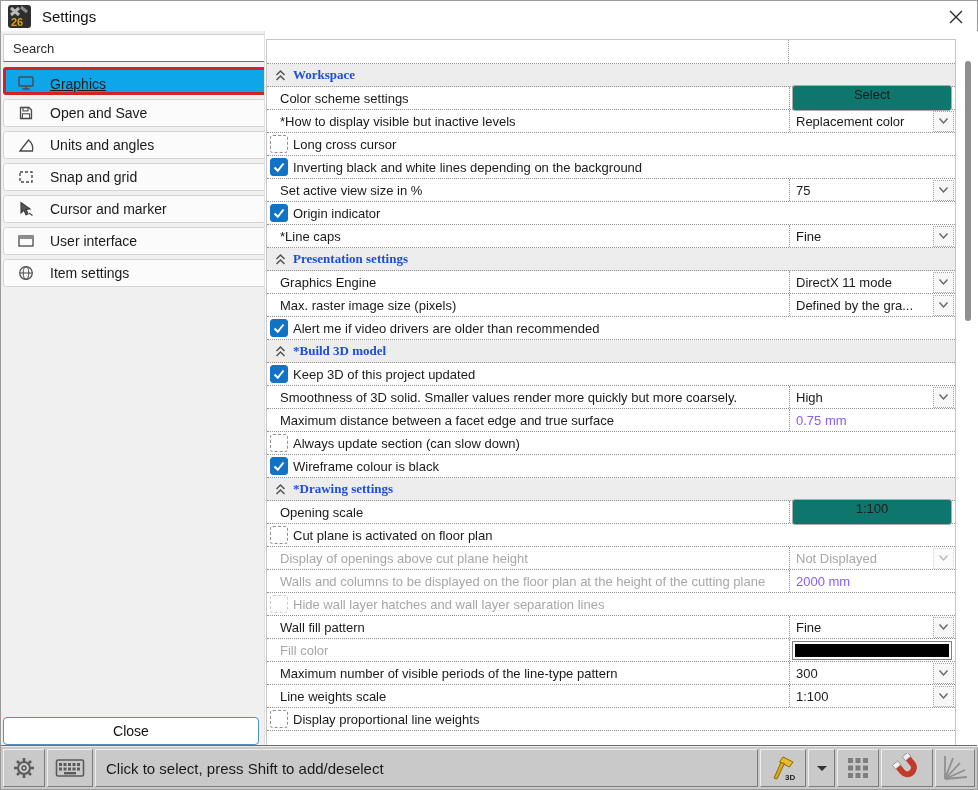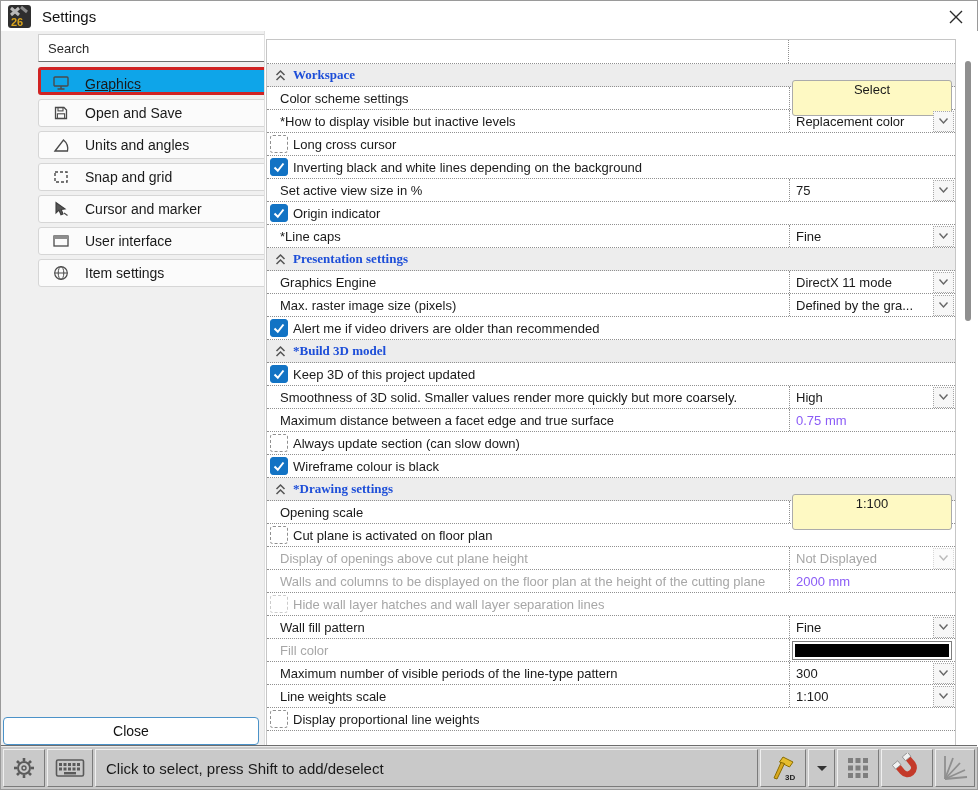--- a/index.html
+++ b/index.html
@@ -10,21 +10,21 @@
   
   .titlebar { position:absolute; left:0; top:0; width:100%; height:30px; background:#fff;
     display:flex; align-items:center; padding-left:7px; }
   .app-icon { position:relative; width:23px; height:23px; background:#2e2e2e; border-radius:3px; overflow:hidden; }
   .app-icon svg { position:absolute; left:0; top:0; }
   .app-icon .num { position:absolute; left:3px; bottom:0px; font-size:11px; font-weight:bold; color:#d8a31c; letter-spacing:0; }
   .title-text { margin-left:11px; font-size:15px; color:#111; }
   .close-x { position:absolute; right:13px; top:8px; width:16px; height:16px; cursor:pointer; }
 
   
-  .sidebar { position:absolute; left:0; top:30px; width:308px; height:716px; background:#f0f0f0;padding-left:35px; }
+  .sidebar { position:absolute; left:0; top:30px; width:308px; height:716px; background:#f0f0f0; }
   .search-box { position:relative; margin:3px 2px 2px 2px; height:28px; background:#fff;
     border:1px solid #cfcfcf; border-bottom:1px solid #6f6f6f; }
   .search-box input { width:100%; height:100%; border:none; outline:none; padding:0 30px 0 9px;
     font-size:13px; font-family:"Liberation Sans", sans-serif; color:#1a1a1a; background:transparent; }
   .search-box input::placeholder { color:#2a2a2a; opacity:1; }
   .search-ic { position:absolute; right:7px; top:6px; }
   .nav { padding:3px 2px; display:flex; flex-direction:column; gap:4px; }
   .nav-item { height:28px; background:#fbfbfb; border:1px solid #d6d6d6; border-radius:3px;
     display:flex; align-items:center; padding-left:12px; gap:15px; font-size:14px; cursor:pointer; }
   .nav-item.selected { border:3px solid #d02323; padding-left:10px; background:#0ea5e9;align-items:flex-end; }
@@ -45,21 +45,21 @@
   .collapse-ic { position:absolute; left:6px; top:4px; cursor:pointer; }
   .sec-label { margin-left:26px; color:#1d4ed8;font-family:Liberation Serif, serif; }
   .flabel { width:522px; padding-left:13px; overflow:hidden; white-space:nowrap; }
   .flabel.dis { color:#a7a7a7; }
   .fval { width:166px; height:100%; border-left:1px dotted #909090; display:flex; align-items:center; position:relative; }
   .dd { display:flex; width:100%; height:100%; align-items:center; cursor:pointer; }
   .dd-text { flex:1; padding-left:6px; overflow:hidden; white-space:nowrap; }
   .dd.dis .dd-text { color:#a7a7a7; }
   .dd-arrow { width:21px; height:21px; margin-right:1px; border:1px dotted #a8a8a8; background:#f7f7f7;
     display:flex; align-items:center; justify-content:center; }
-  .vbtn { margin:2px 3px 2px 2px; flex:1; height:36px; background:#fef9c3; border:1px solid #ababab;
+  .vbtn { margin:2px 3px 2px 2px; flex:1; height:26px; background:#0f766e; border:1px solid #ababab;
     border-radius:3px; text-align:center; line-height:17px; cursor:pointer; }
   .vtext { padding-left:6px; color:#8b5cf6; width:100%; cursor:text; }
   .swatch { margin:2px 3px 2px 2px; flex:1; height:19px; border:1px solid #7d7d7d;
     box-shadow:inset 0 0 0 2px #fff; cursor:pointer; }
   .cb { position:absolute; left:3px; top:2px; width:18px; height:18px; border-radius:3px;
     border:1px dashed #8f8f8f; background:#fff; cursor:pointer; display:flex; align-items:center; justify-content:center; }
   .cb.checked { border:1px solid #1273c4; background:#1273c4; }
   .cb.dis { border-color:#cccccc; }
   .cb-label { margin-left:26px; }
   .cb-label.dis { color:#a7a7a7; }

